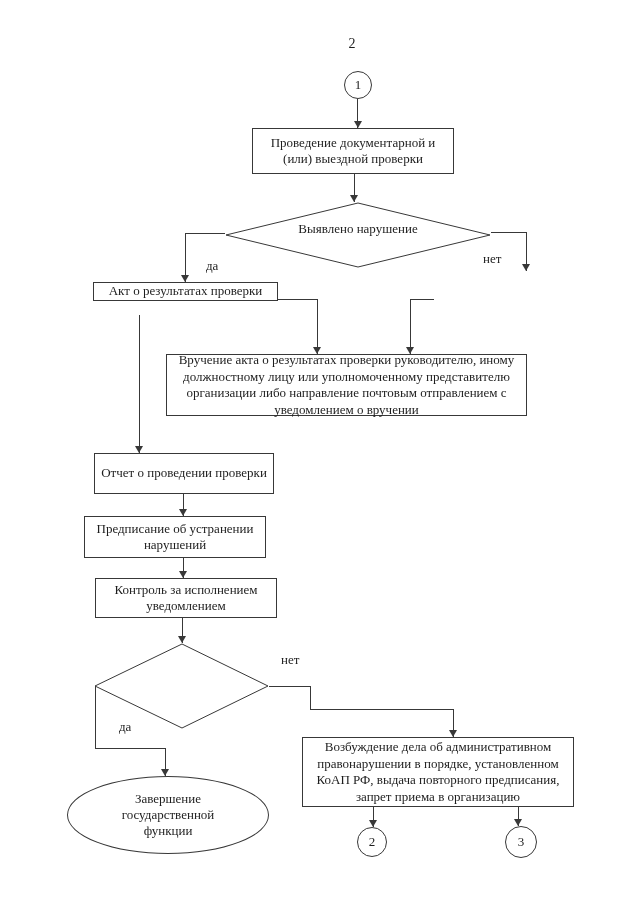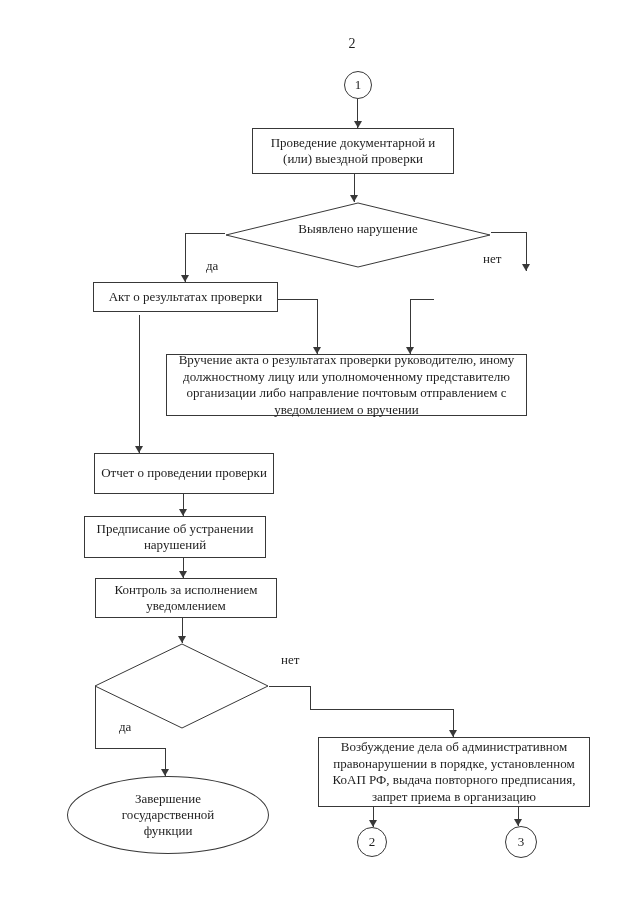--- a/index.html
+++ b/index.html
@@ -22,21 +22,21 @@
     position:absolute;left:340px;top:36px;width:24px;
     text-align:center;font-size:14px;
   }
   .box{
     position:absolute;
     border:1px solid var(--ink);
     background:var(--bg);
     display:flex;align-items:center;justify-content:center;
     text-align:center;
     line-height:16.5px;
-    padding:14px 4px;
+    padding:8px 4px;
   }
   .ellipse{
     position:absolute;
     border:1px solid var(--ink);
     border-radius:50%;
     background:var(--bg);
     display:flex;align-items:center;justify-content:center;
     text-align:center;
     line-height:16px;
   }
@@ -157,21 +157,21 @@
   <div class="lbl" style="left:119px;top:719px;">да</div>
   <div class="line" style="left:95px;top:686px;width:1px;height:62px;"></div>
   <div class="line" style="left:95px;top:748px;width:71px;height:1px;"></div>
   <div class="line" style="left:165px;top:748px;width:1px;height:28px;"></div>
   <div class="arr" style="left:161px;top:769px;"></div>
 
   <div class="ellipse" style="left:67px;top:776px;width:202px;height:78px;">
     <span style="width:122px;">Завершение государственной функции</span>
   </div>
 
-  <div class="box" style="left:318px;top:737px;width:272px;height:70px;">
+  <div class="box" style="left:302px;top:737px;width:272px;height:70px;">
     <span>Возбуждение дела об административном правонарушении в порядке, установленном КоАП РФ, выдача повторного предписания, запрет приема в организацию</span>
   </div>
 
   <div class="line" style="left:373px;top:807px;width:1px;height:20px;"></div>
   <div class="arr" style="left:369px;top:820px;"></div>
   <div class="line" style="left:518px;top:807px;width:1px;height:19px;"></div>
   <div class="arr" style="left:514px;top:819px;"></div>
 
   <div class="circle" style="left:357px;top:827px;width:30px;height:30px;">
     <span>2</span>

